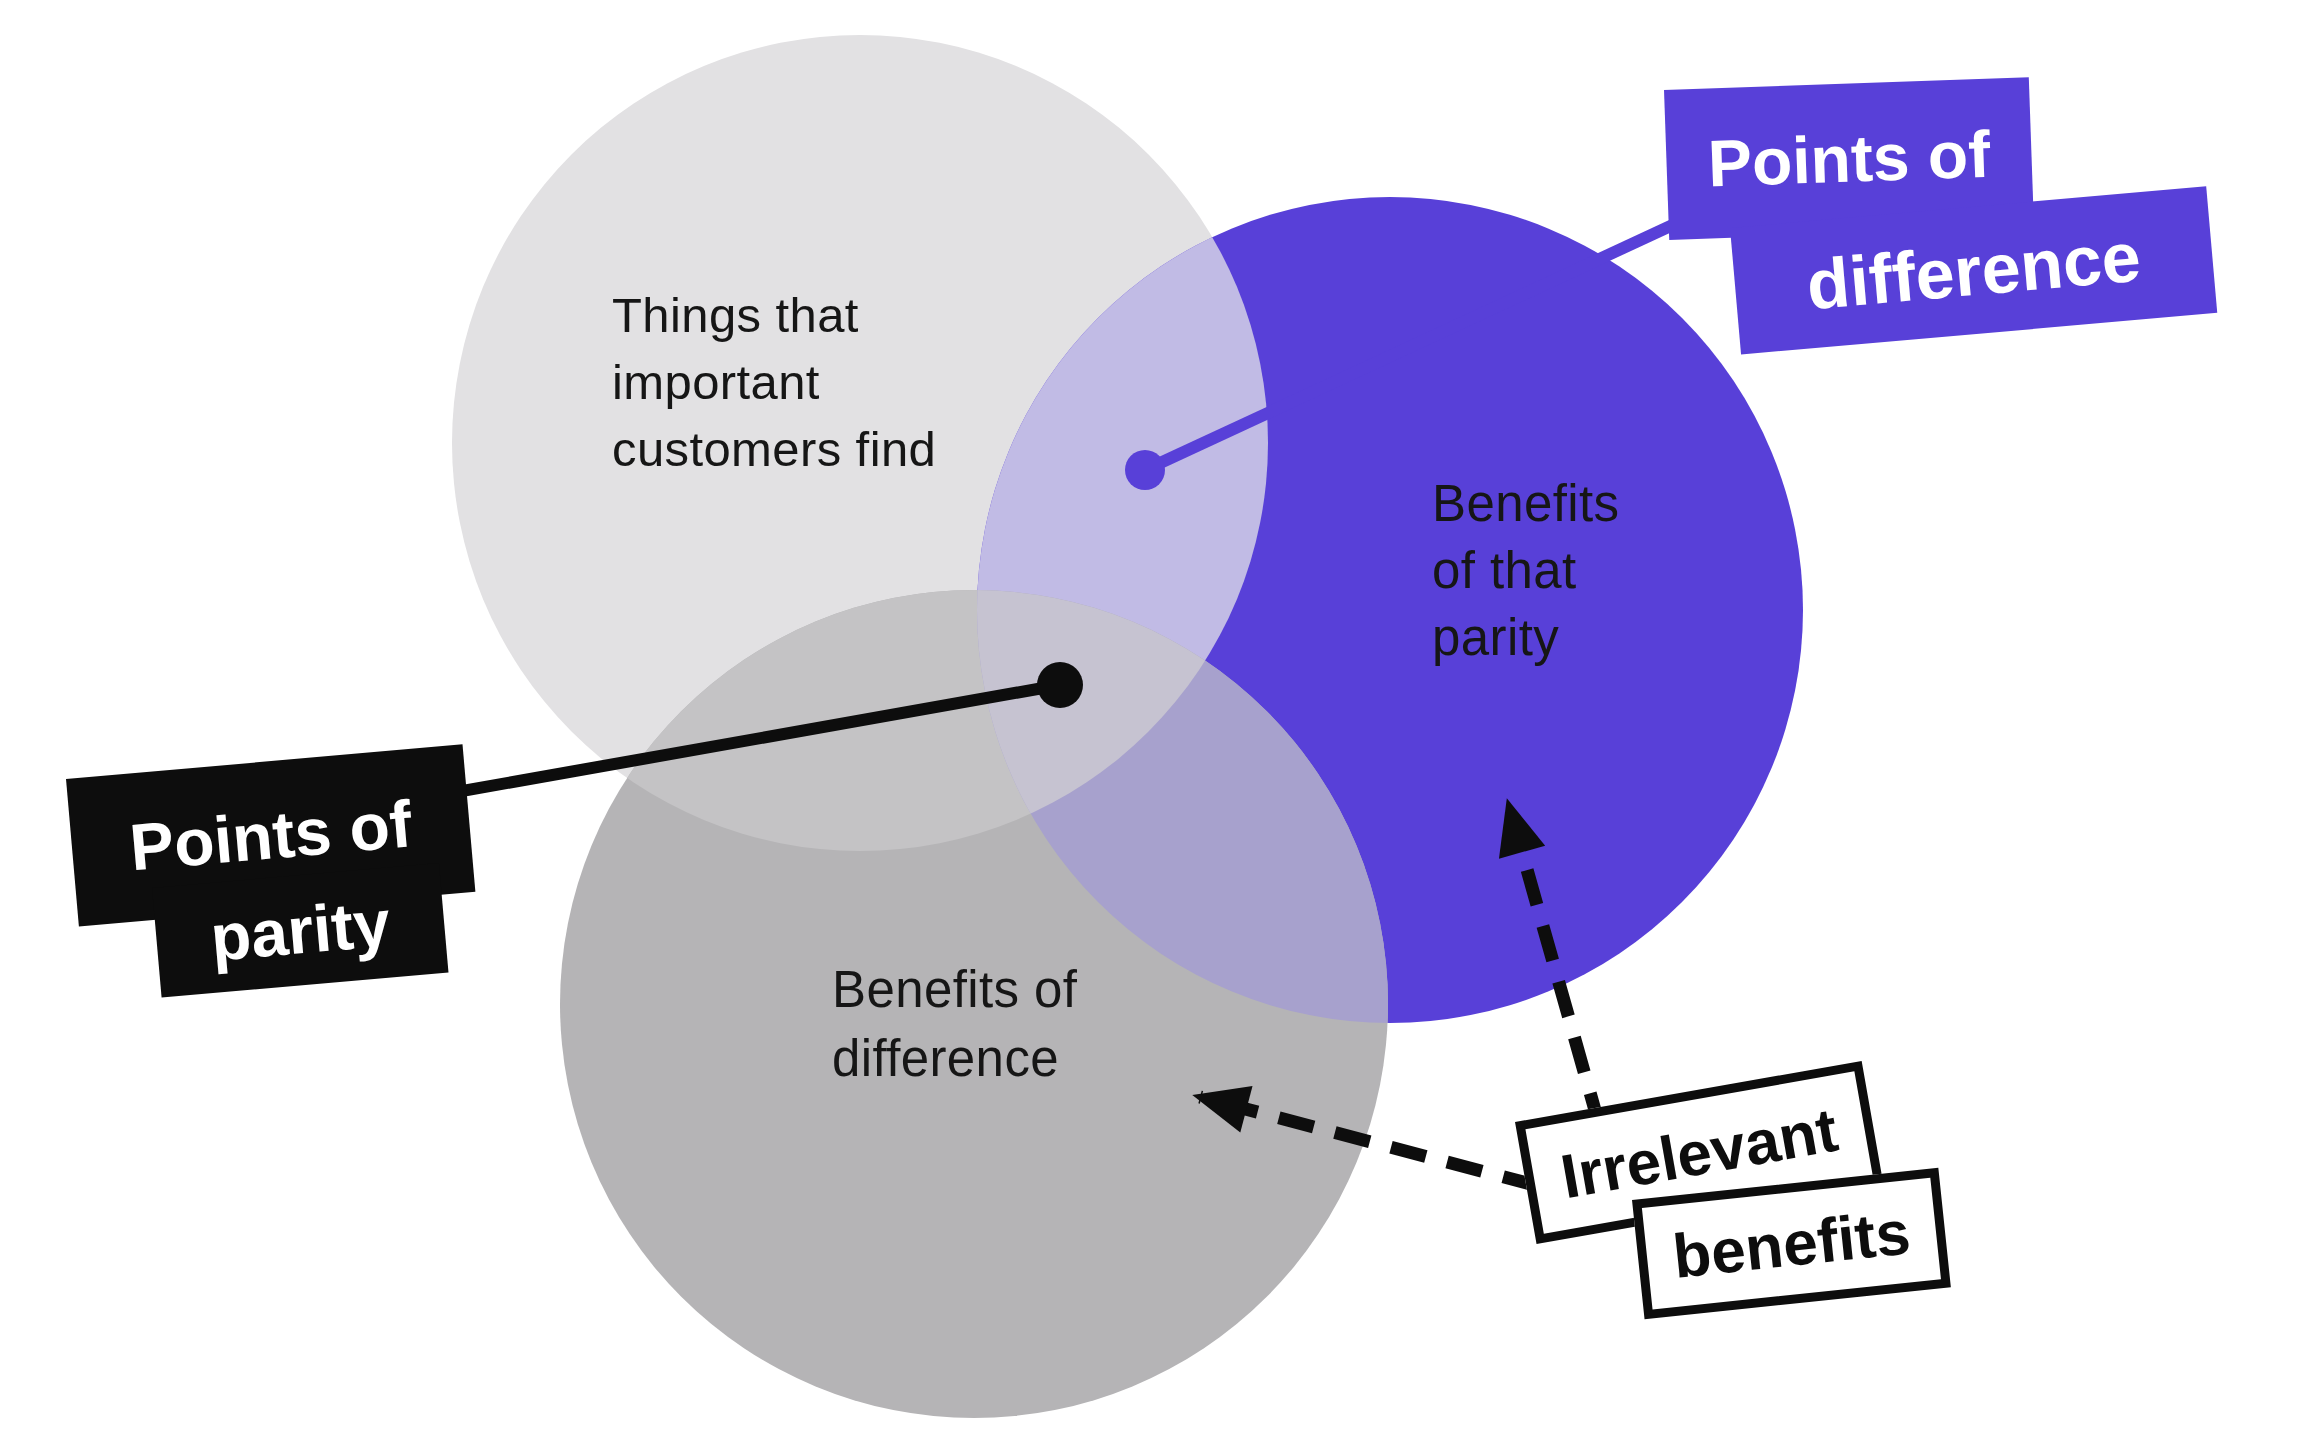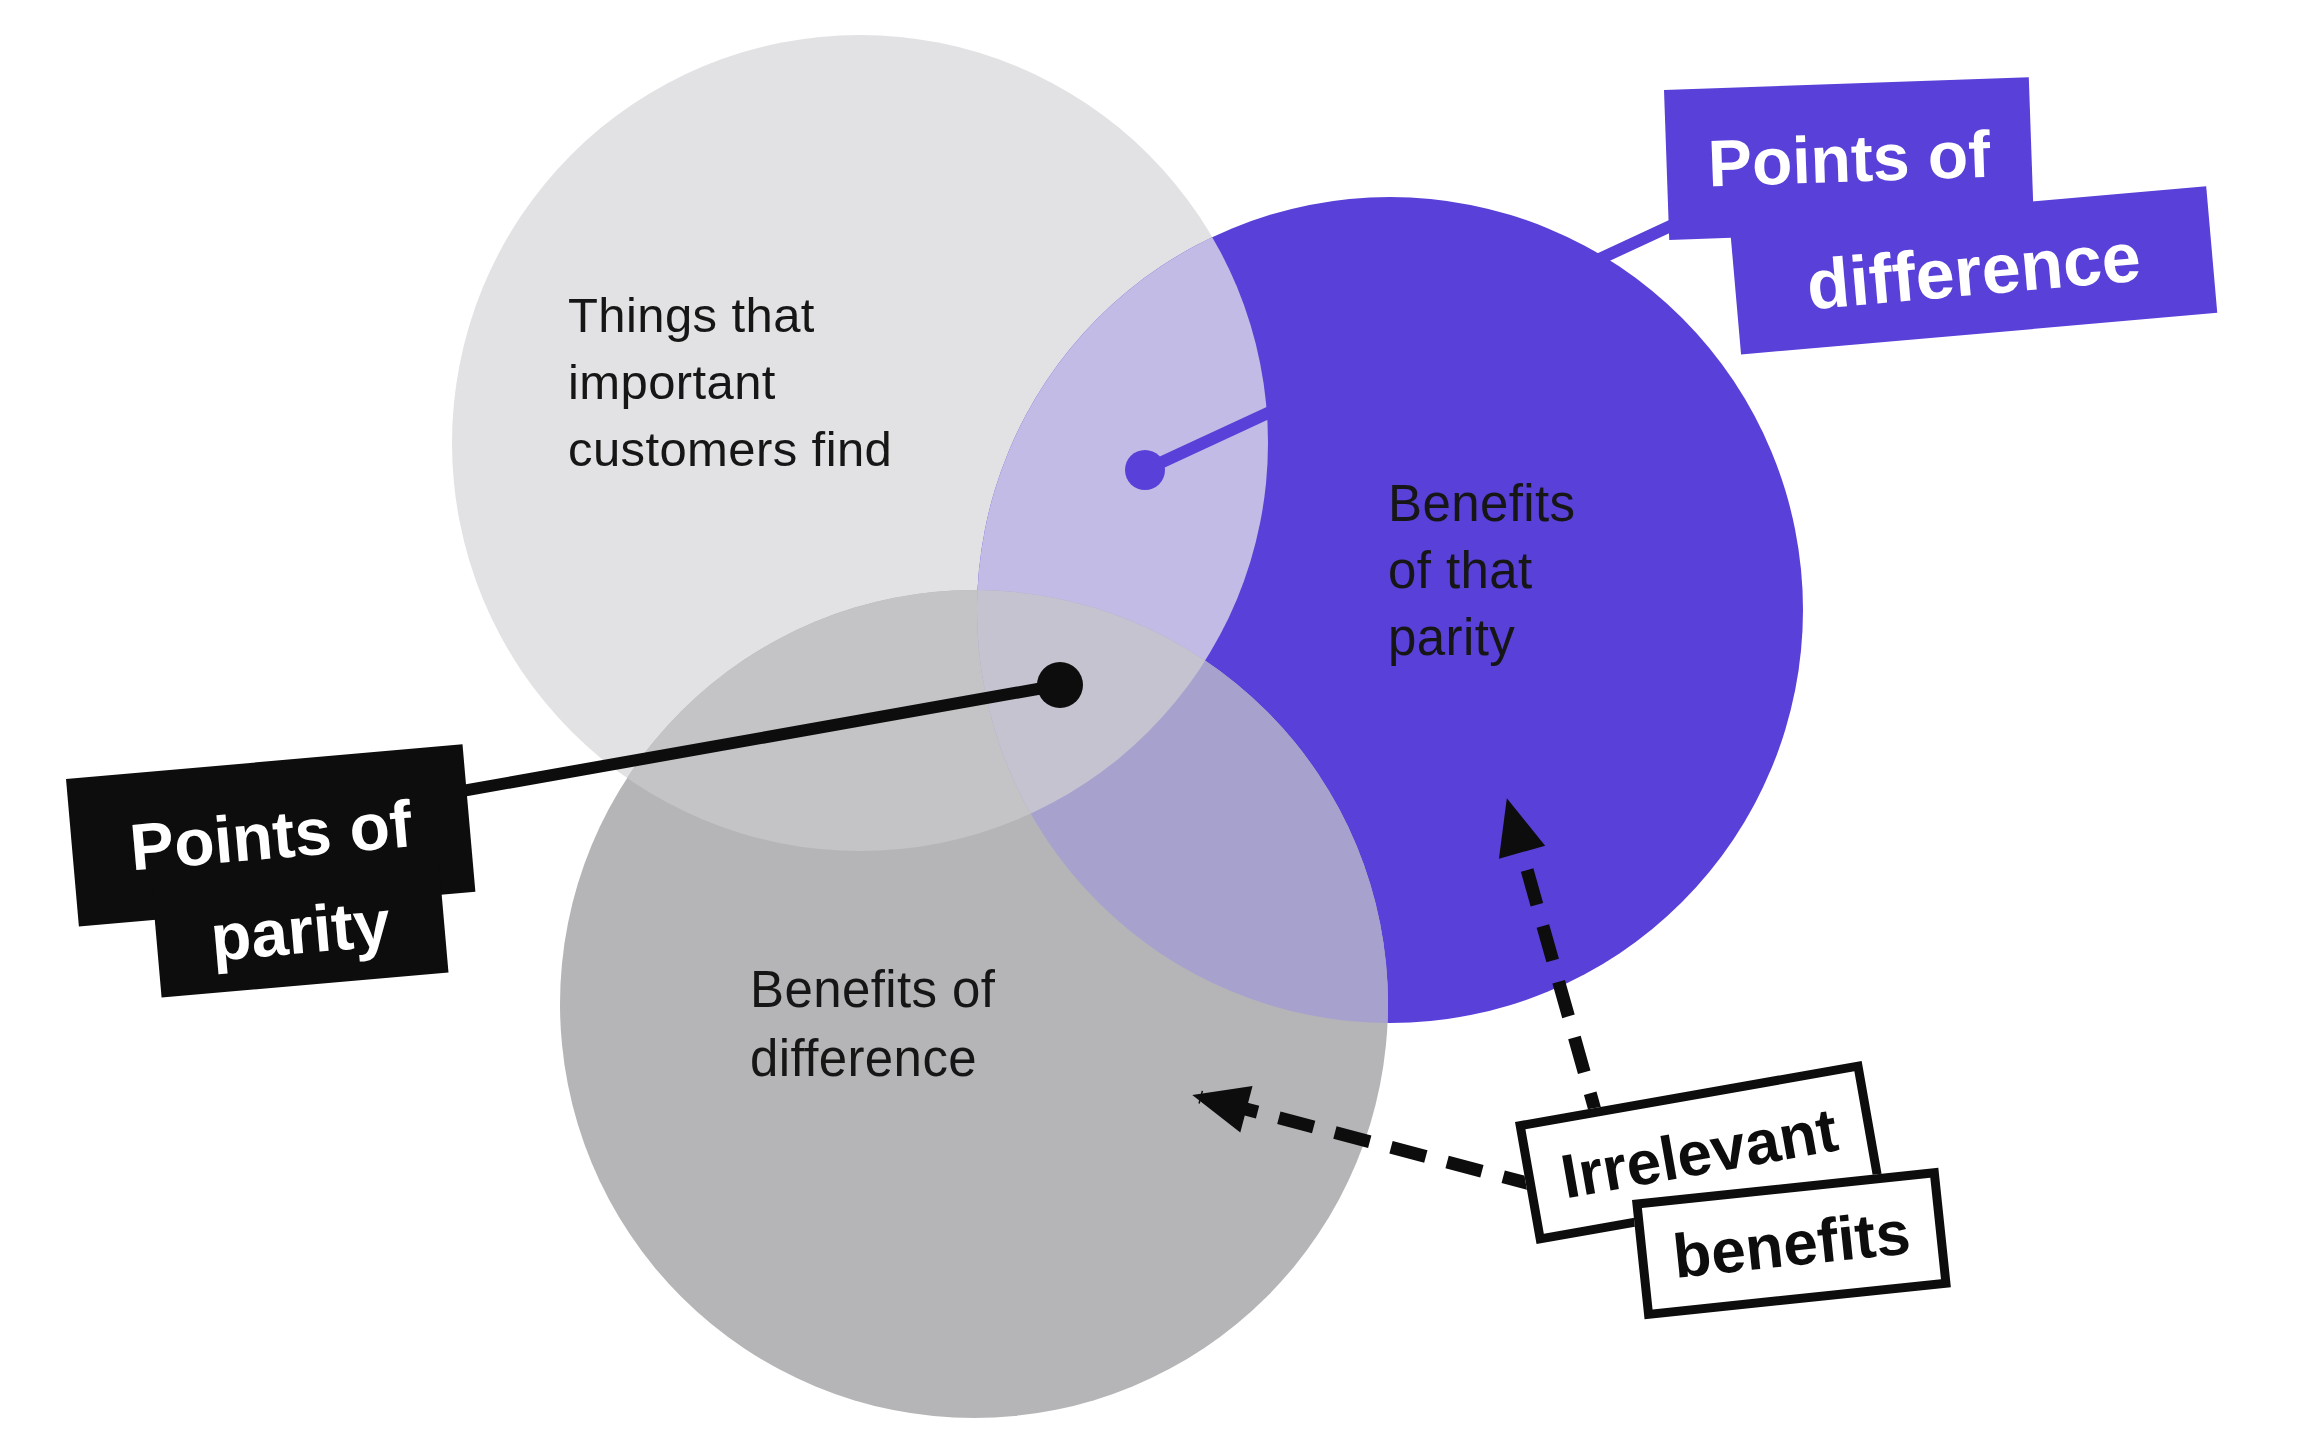--- a/index.html
+++ b/index.html
@@ -1,24 +1,24 @@
 <!DOCTYPE html>
 <html><head>
 <meta charset="utf-8">
 <style>
   html,body{margin:0;padding:0;}
   body{width:2311px;height:1440px;font-family:"Liberation Sans",sans-serif;}
   #canvas{position:relative;width:2311px;height:1440px;overflow:hidden;background:#ffffff;}
   #venn-svg{position:absolute;left:0;top:0;width:2311px;height:1440px;}
 
-  .circle-label{position:absolute;color:#161616;letter-spacing:0.4px;}
+  .circle-label{position:absolute;color:#161616;letter-spacing:0.4px;margin-left:44px;}
   .circle-label span{display:block;}
   #label-customers{left:568px;top:282px;font-size:49px;line-height:67px;}
   #label-product{left:1388px;top:470px;font-size:51px;line-height:67px;}
-  #label-competitors{left:750px;top:955px;font-size:51px;line-height:69px;}
+  #label-competitors{left:788px;top:955px;font-size:51px;line-height:69px;}
 
   .badge-box{position:absolute;display:flex;align-items:center;justify-content:center;
              font-weight:700;white-space:nowrap;transform-origin:0 0;box-sizing:border-box;}
   #pod-box1{left:1664px;top:90px;width:365px;height:150px;font-size:66px;transform:rotate(-2deg);}
   #pod-box2{left:1730px;top:228px;width:478px;height:127px;font-size:70px;transform:rotate(-5deg);}
   #pop-box1{left:66px;top:779px;width:398px;height:148px;font-size:66px;transform:rotate(-5deg);}
   #pop-box2{left:152px;top:888px;width:288px;height:110px;font-size:66px;transform:rotate(-5deg);}
   #irr-box1{left:1515px;top:1122px;width:352px;height:124px;font-size:62px;transform:rotate(-10deg);border:9px solid;}
   #irr-box2{left:1632px;top:1200px;width:308px;height:120px;font-size:62px;transform:rotate(-6deg);border:9px solid;}
 </style>

